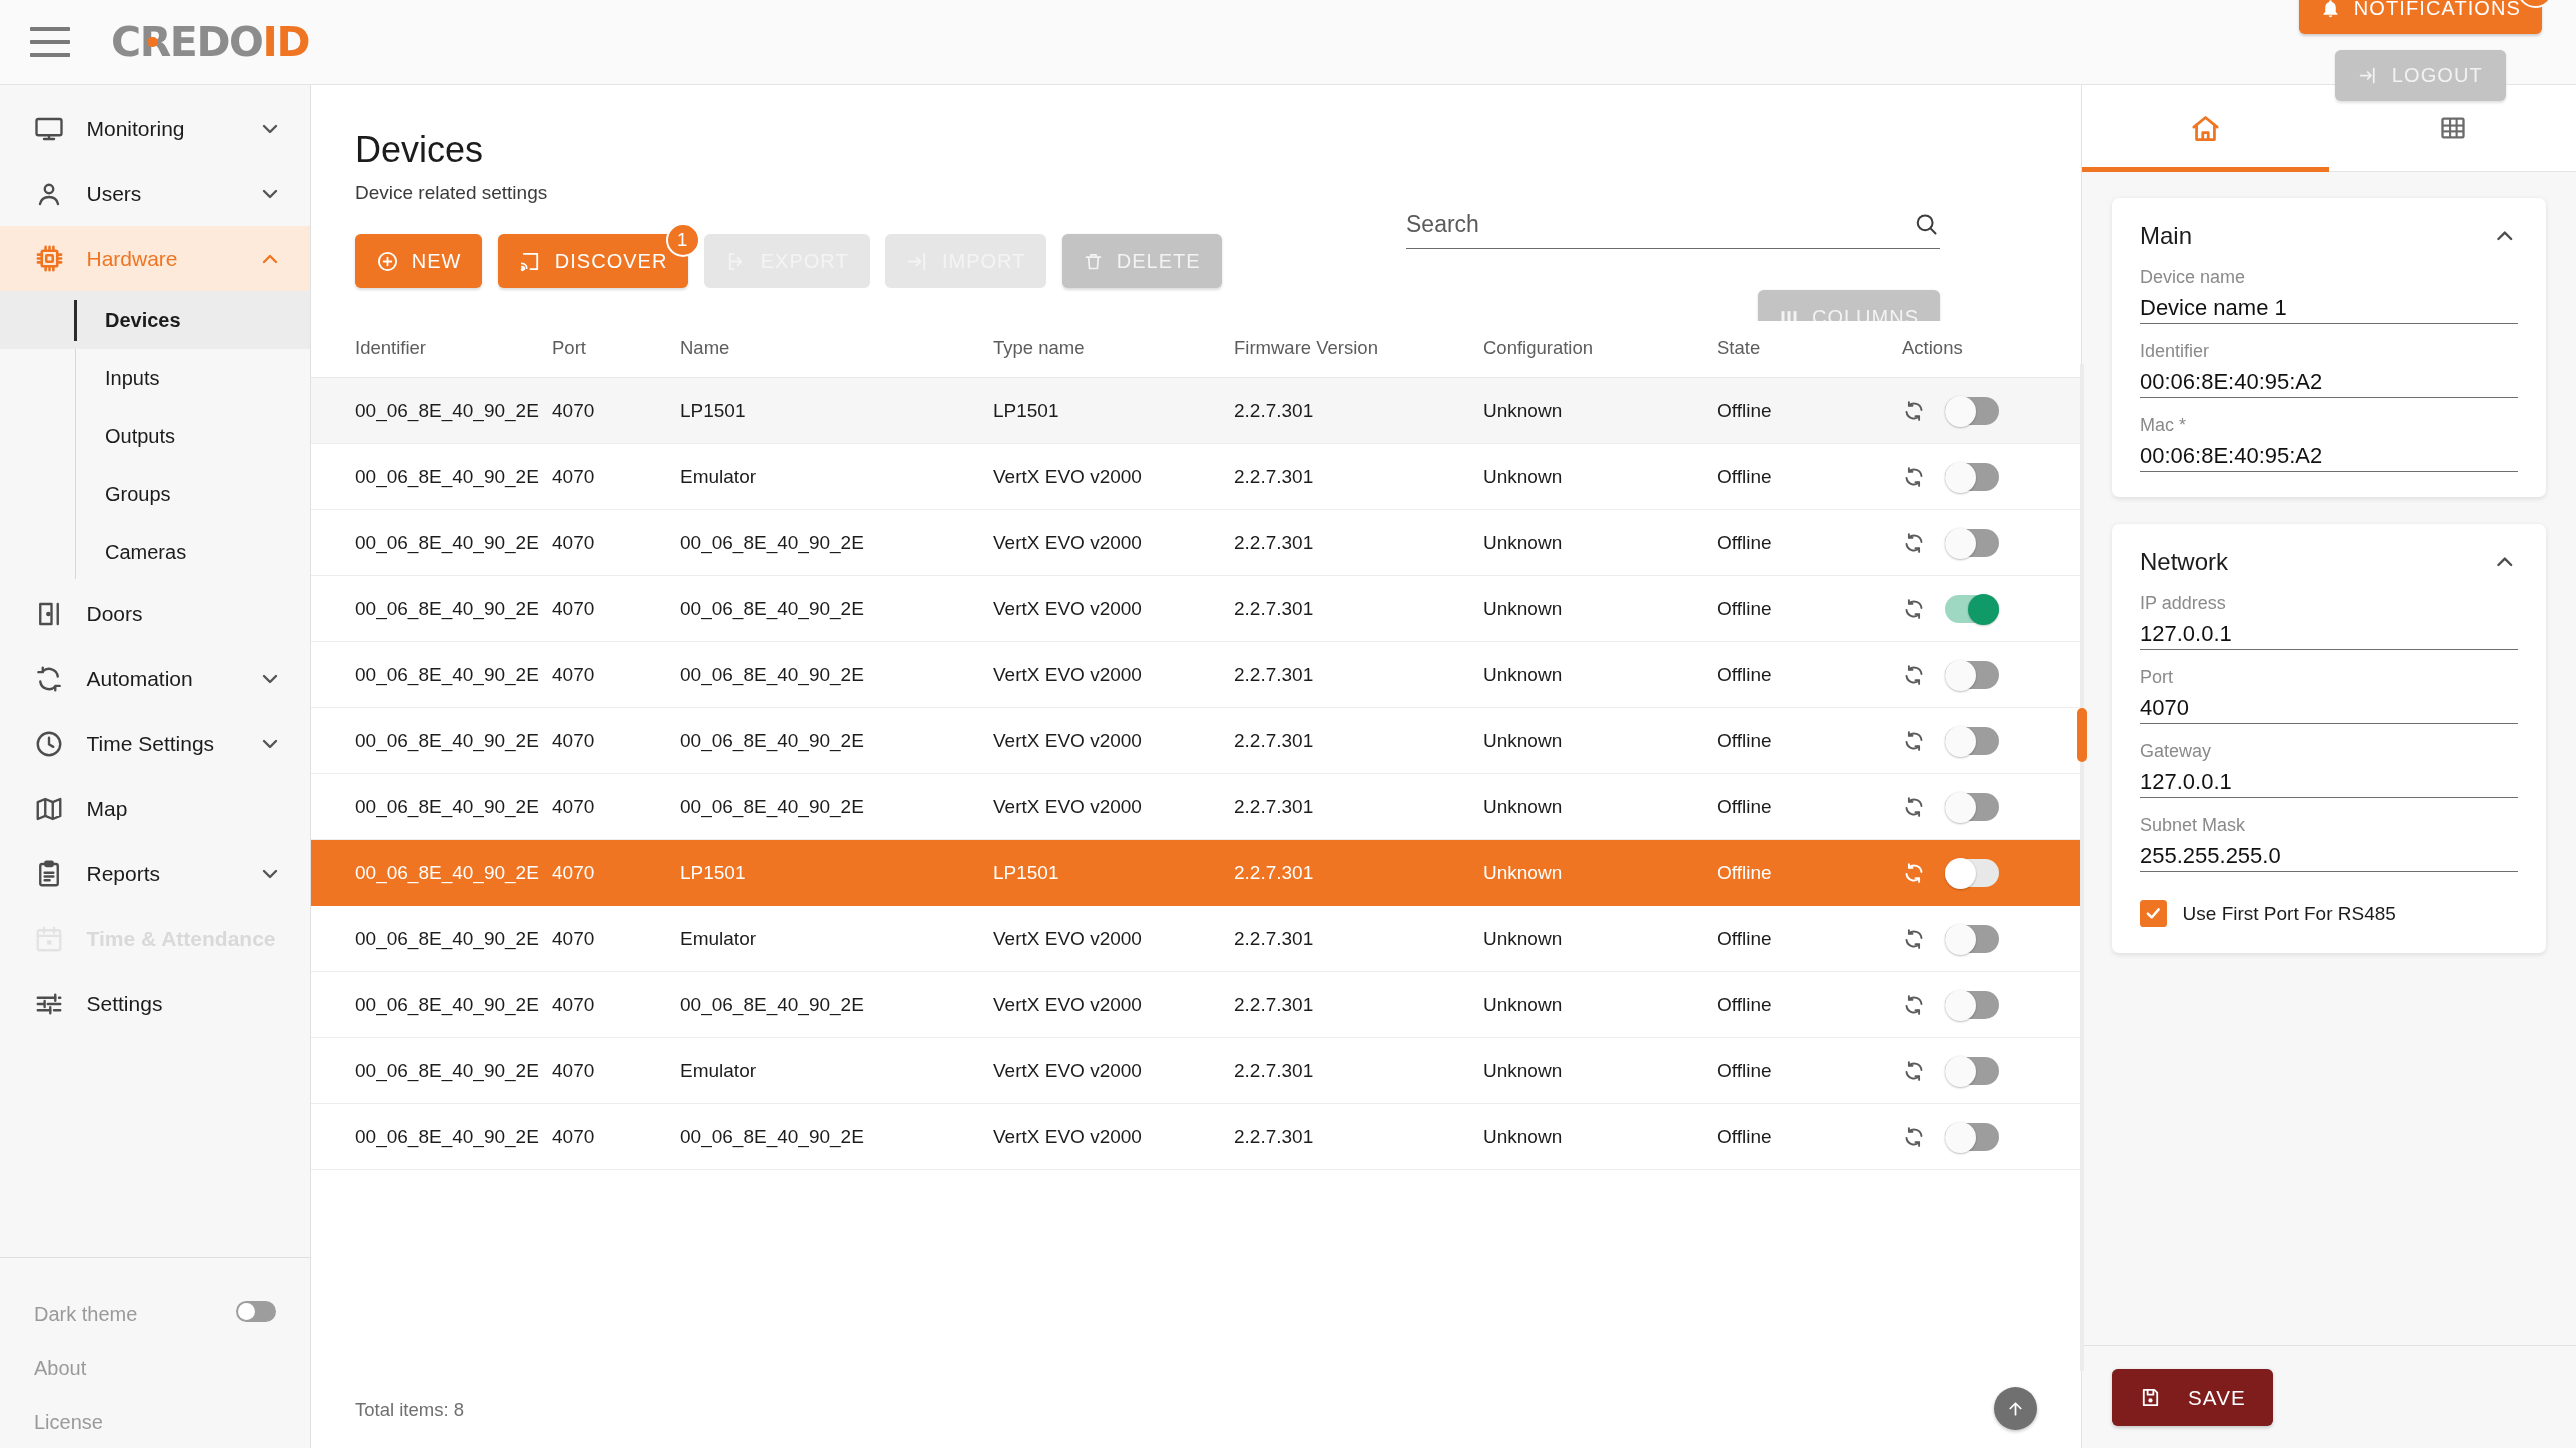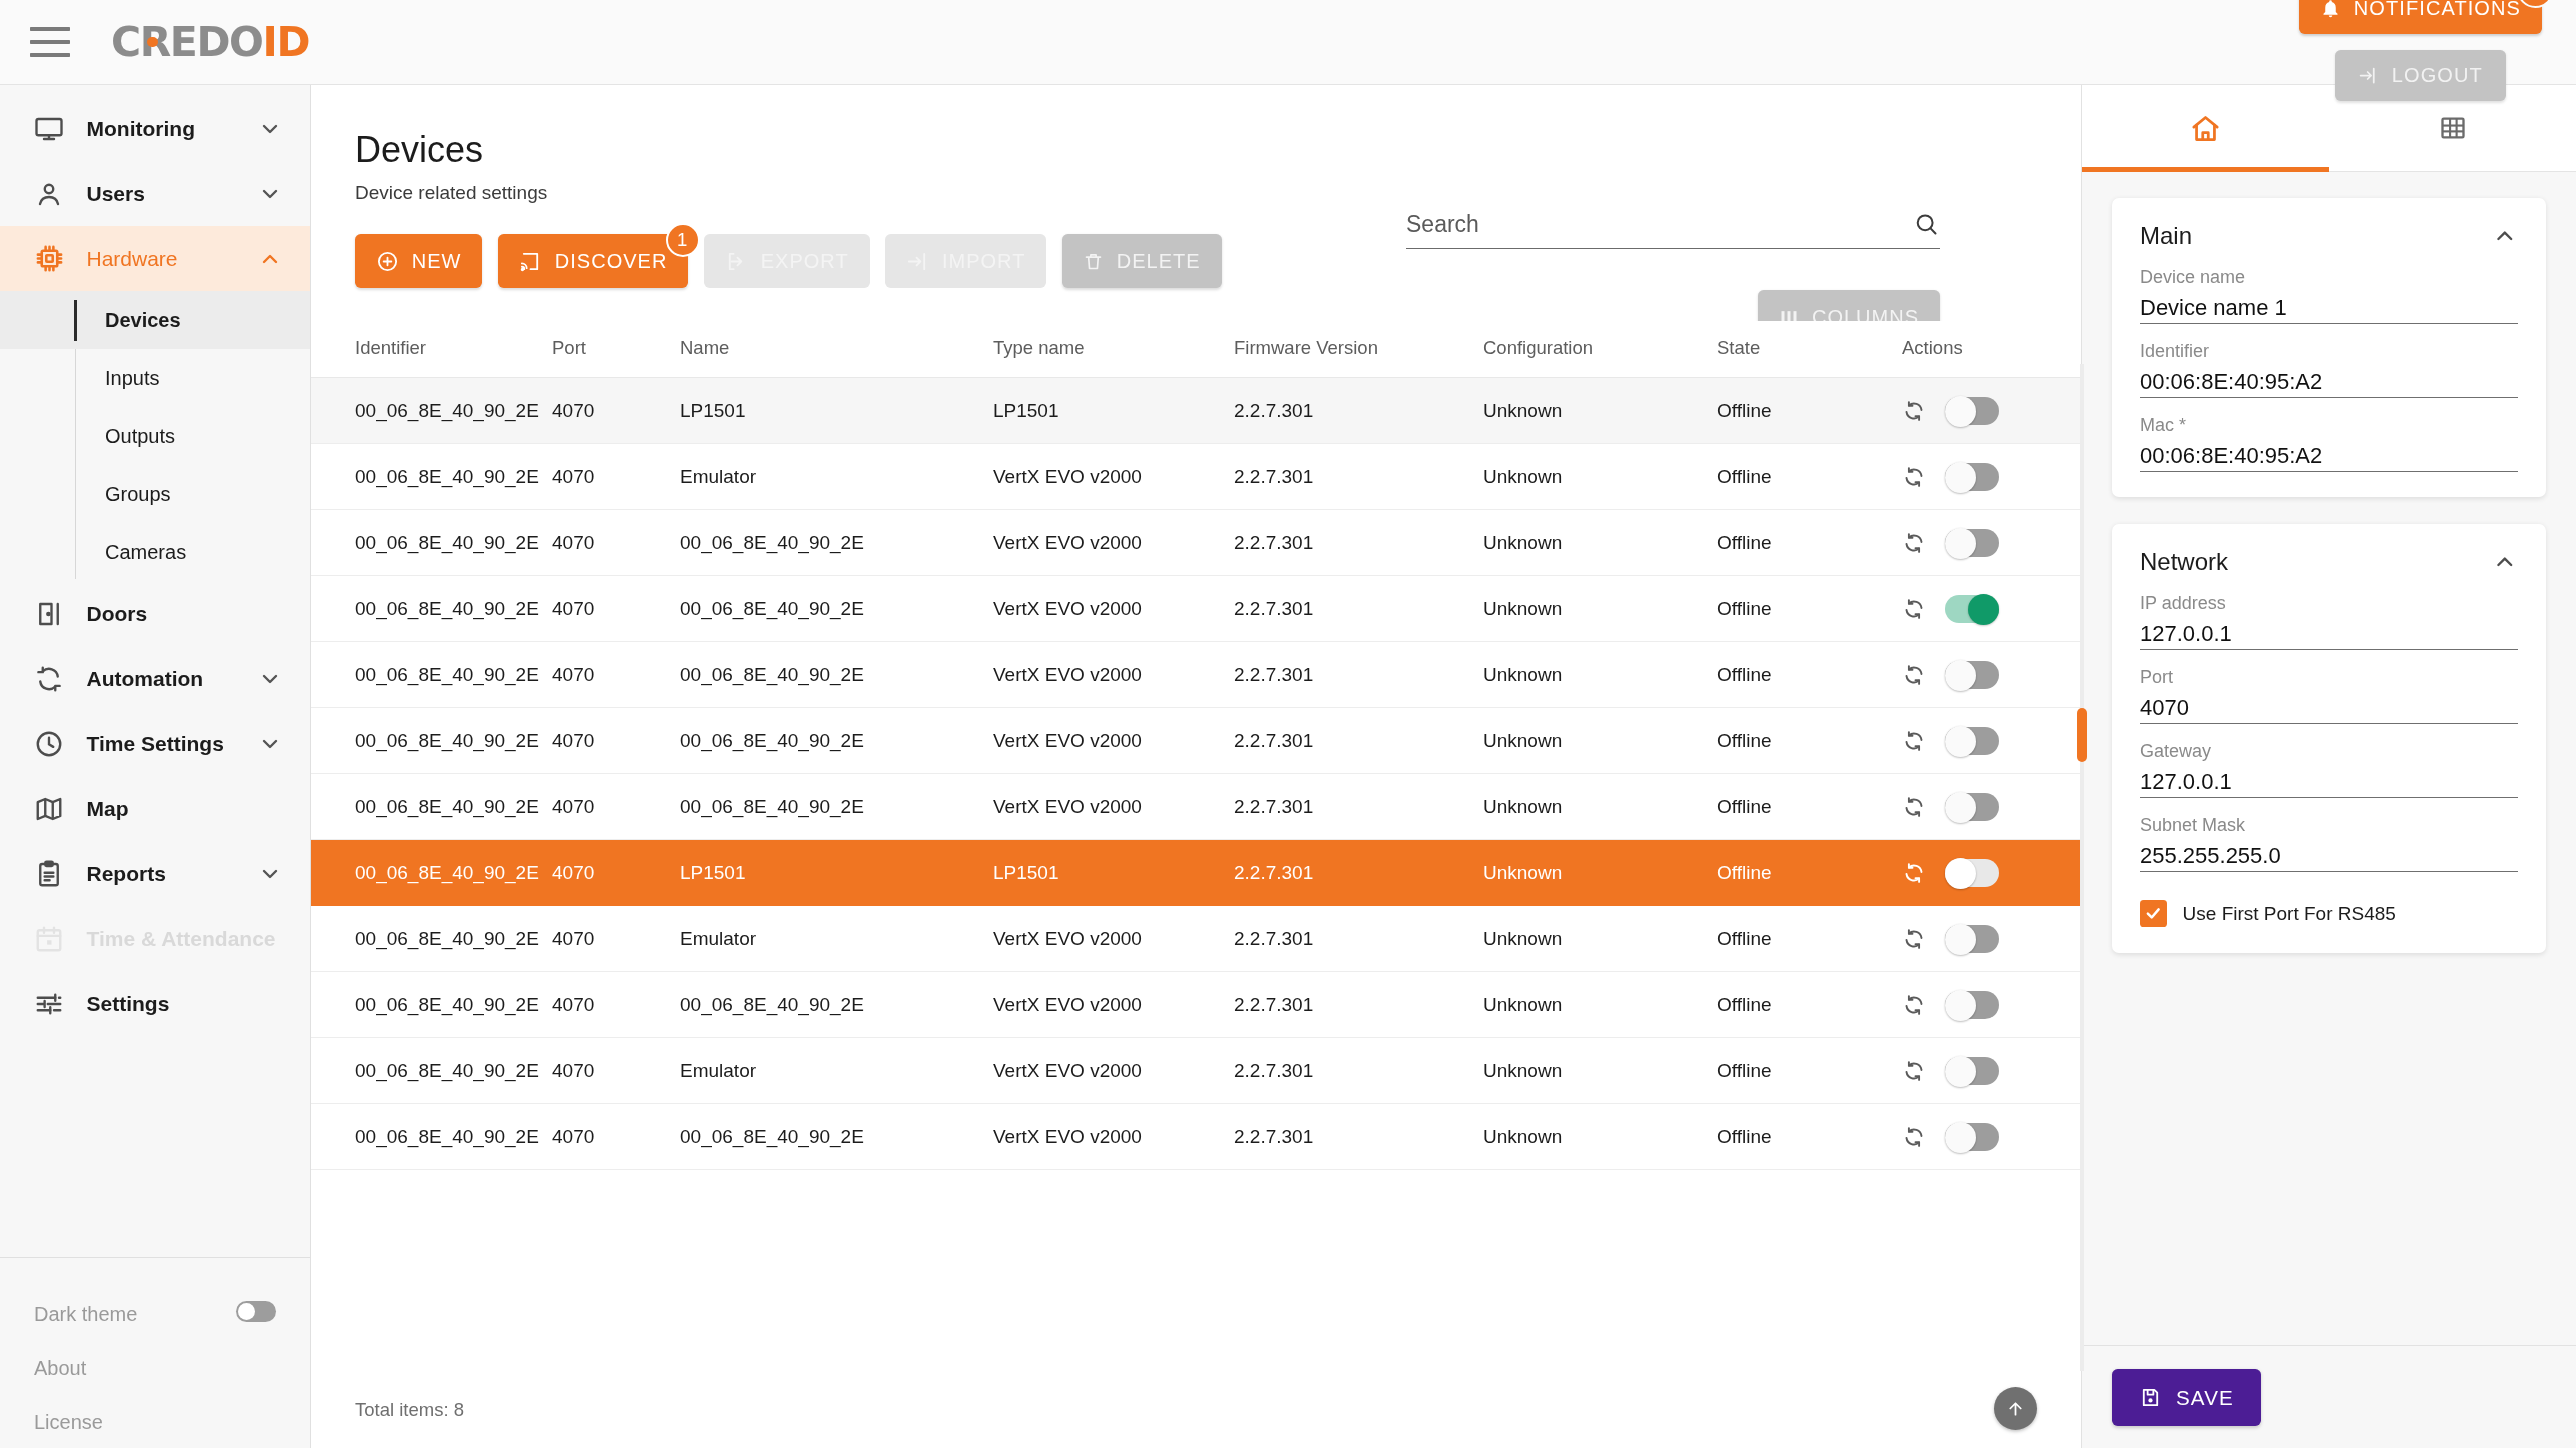--- a/index.html
+++ b/index.html
@@ -58,21 +58,21 @@
     background: #f7f7f7;
     border-right: 0.7px solid #e0e0e0;
     display: flex; flex-direction: column;
   }
   .sidebar-main { flex: 1; padding-top: 11.4px; overflow: hidden; }
   .nav-item {
     height: 65px; display: flex; align-items: center; padding: 0 28px 0 34px;
     cursor: pointer; position: relative;
   }
   .nav-item .nav-icon { width: 44px; flex: 0 0 44px; display: flex; align-items: center; color: #4d4d4d; }
-  .nav-item .nav-label { font-size: 21px; font-weight: bold; color: #1c1c1c; margin-left: 8.5px; }
+  .nav-item .nav-label { font-size: 21px; font-weight: normal; color: #1c1c1c; margin-left: 8.5px; }
   .nav-item .chev { margin-left: auto; color: #555; display: flex; align-items: center; }
   .nav-item.active { background: #fdeadb; }
   .nav-item.active .nav-icon { color: #f07522; }
   .nav-item.active .nav-label { color: #f07522; font-weight: normal; }
   .nav-item.active .chev { color: #f07522; }
   .nav-item.disabled .nav-label { color: #d9d9d9; font-weight: bold; }
   .nav-item.disabled .nav-icon { color: #e3e3e3; }
 
   .subnav { position: relative; }
   .subnav::before {
@@ -208,22 +208,22 @@
   }
   .check-row { display: flex; align-items: center; gap: 15.6px; margin-top: 28px; cursor: pointer; }
   .checkbox {
     width: 27px; height: 27px; border-radius: 3.6px; background: #f07522; display: flex;
     align-items: center; justify-content: center; flex: 0 0 27px;
   }
   .check-label { font-size: 19px; color: #1c1c1c; }
 
   .rp-footer { border-top: 0.7px solid #e2e2e2; padding: 23px 30px; }
   .btn-save {
-    background: #4c1d95; color: #fff; border: none; border-radius: 5.7px; height: 57px;
-    padding: 0 27px; display: flex; align-items: center; gap: 14px; font-size: 20.6px; letter-spacing: 1.1px;
+    background: #7f1d1d; color: #fff; border: none; border-radius: 5.7px; height: 57px;
+    padding: 0 27px; display: flex; align-items: center; gap: 26px; font-size: 20.6px; letter-spacing: 1.1px;
     cursor: pointer; font-family: "Liberation Sans", sans-serif; box-shadow: 0 1.4px 3.6px rgba(0,0,0,0.18);
   }
 </style>
 </head>
 <body>
 
 <div class="app">
 
   <div class="topbar">
     <div class="hamburger">

